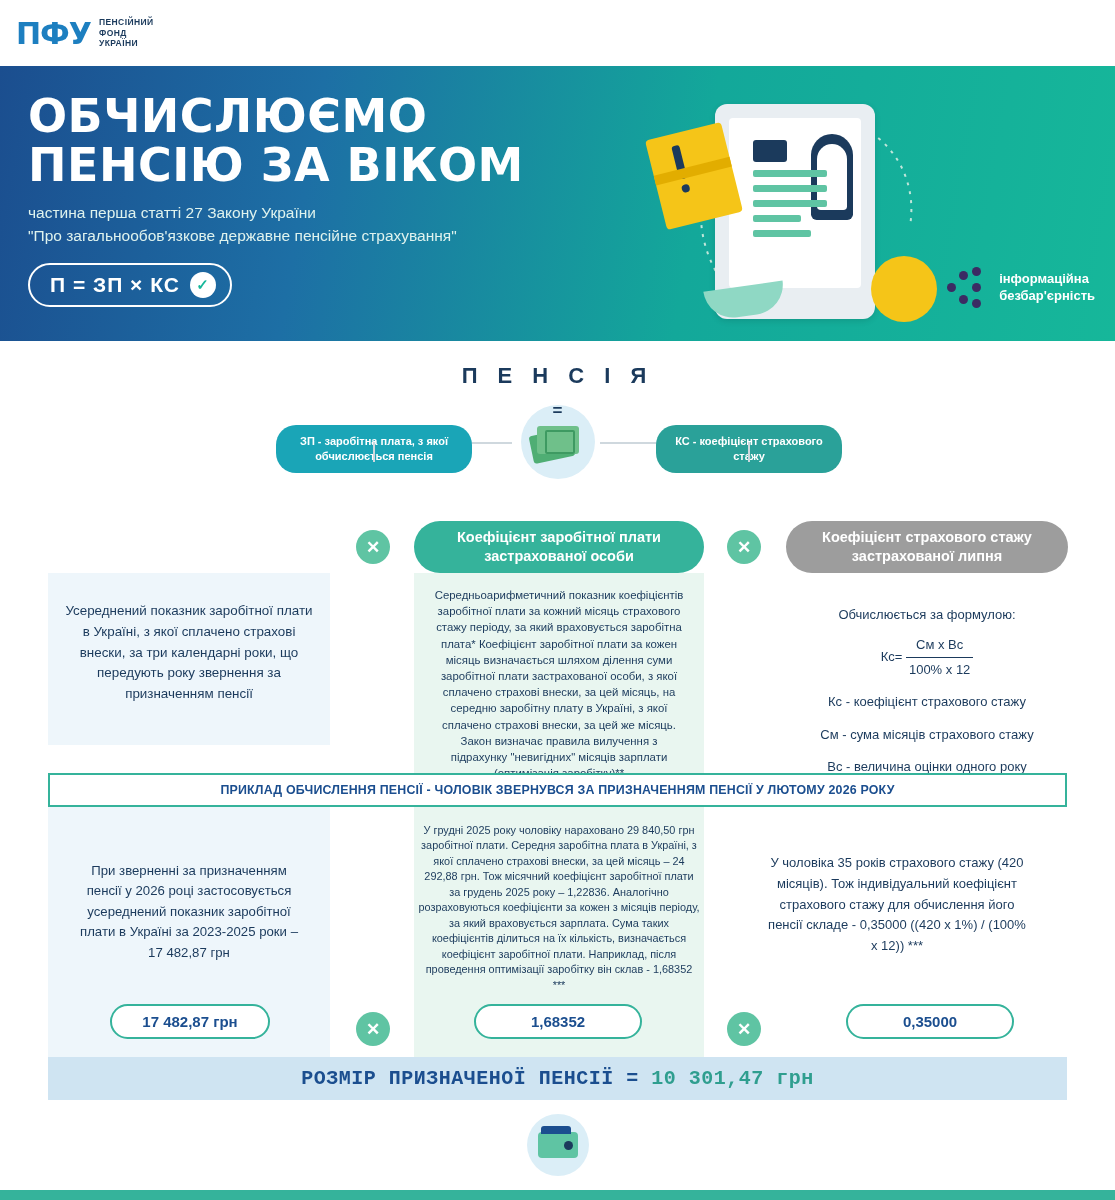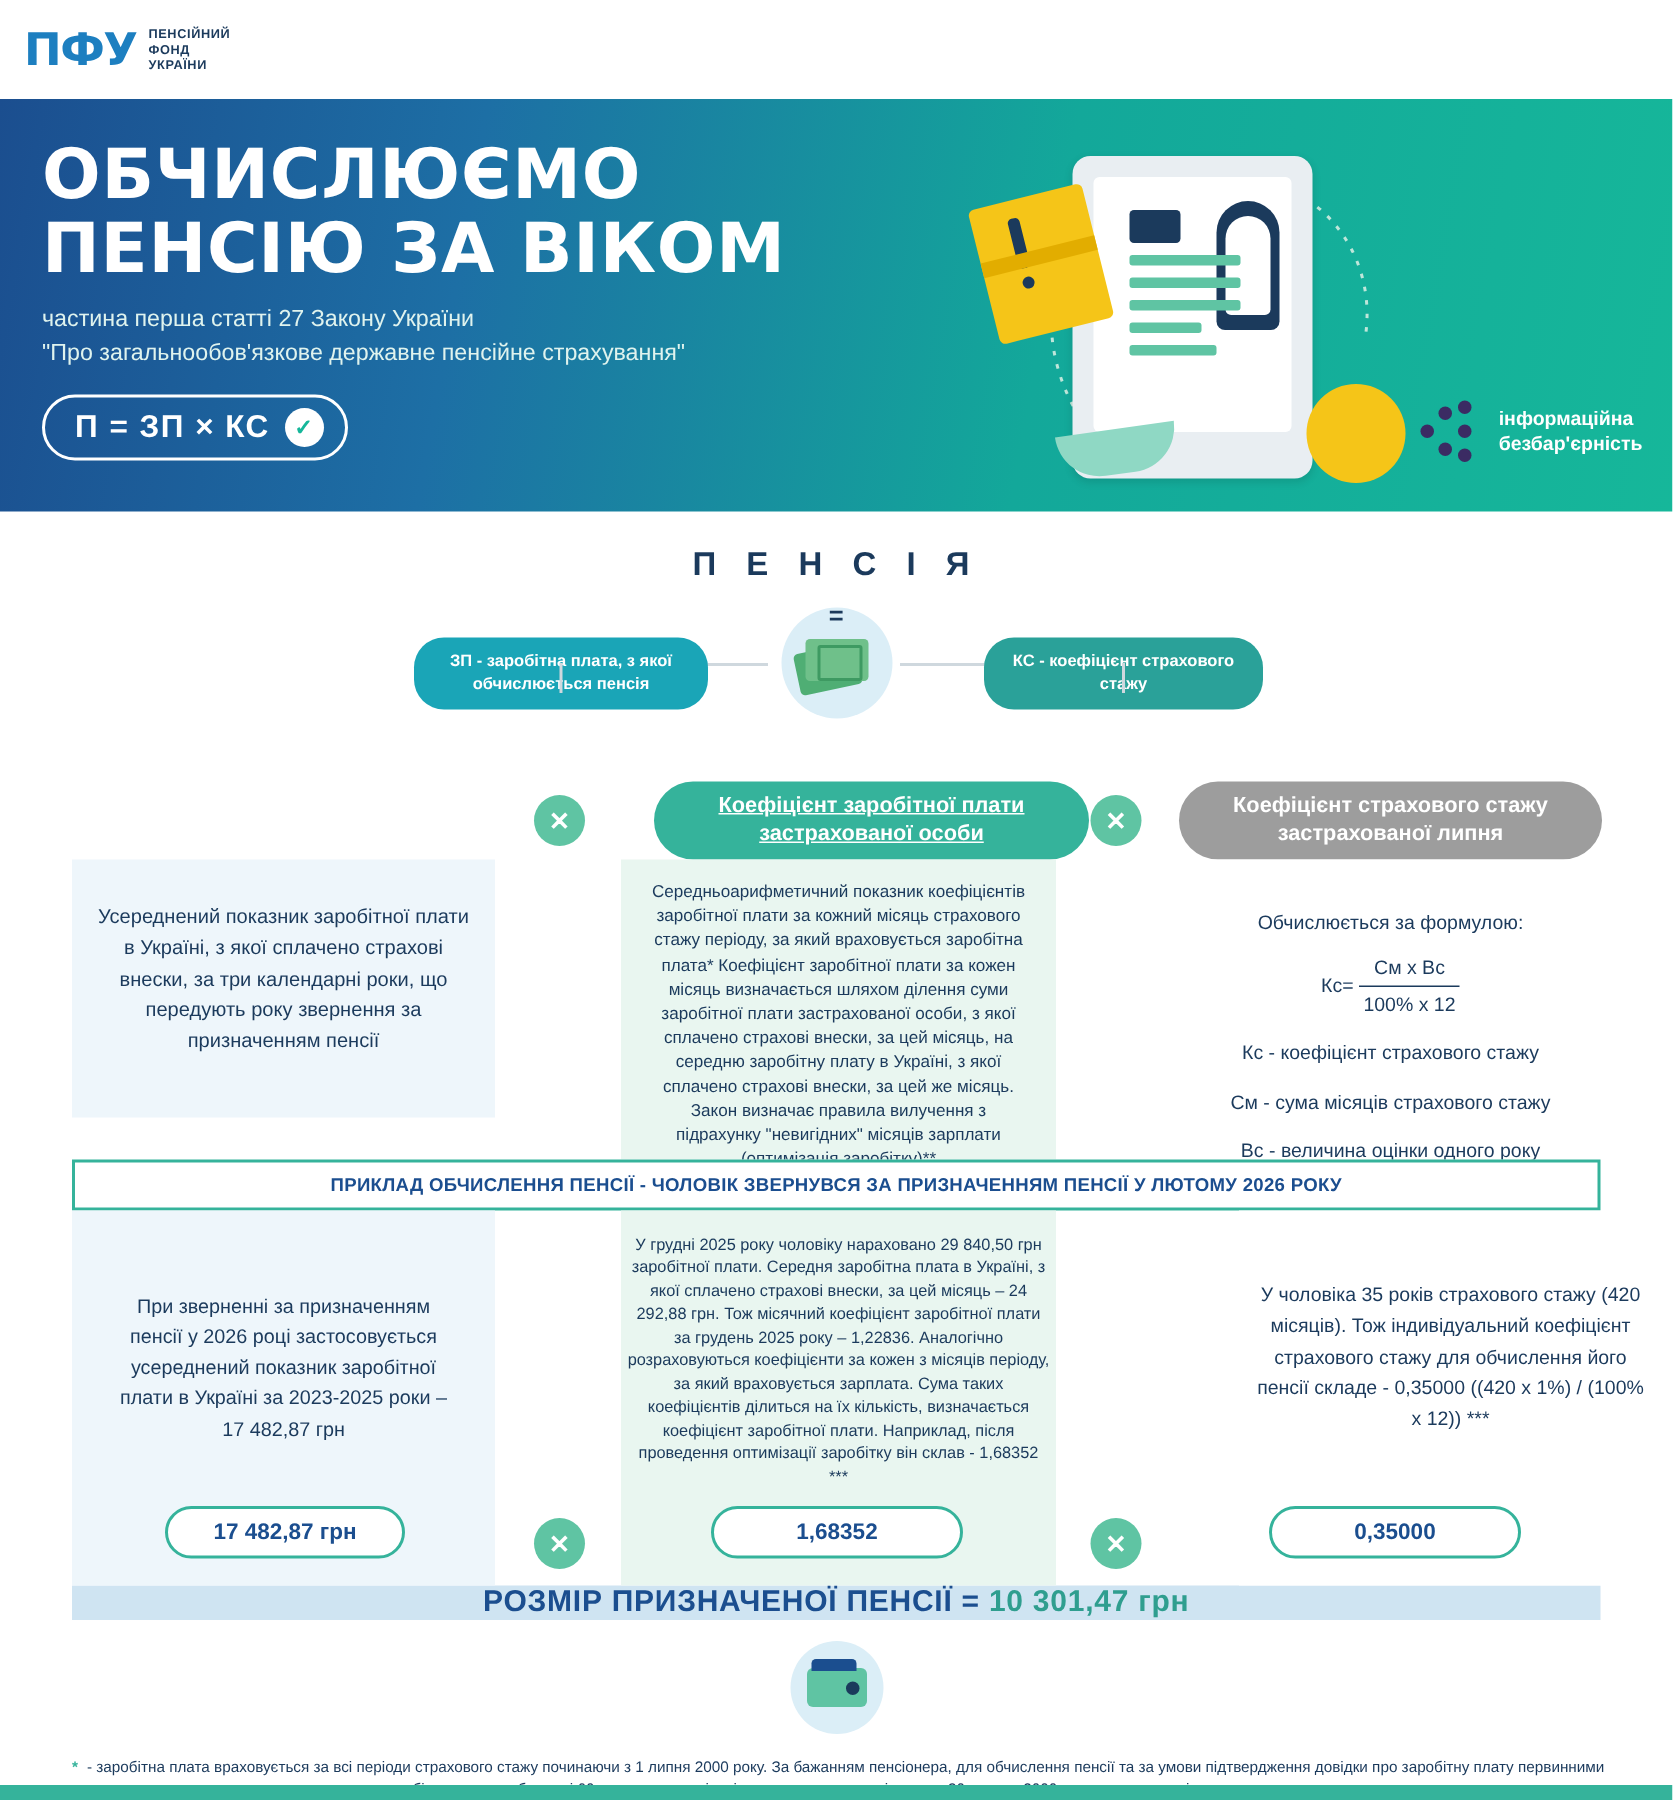--- a/index.html
+++ b/index.html
@@ -159,21 +159,21 @@
 
   
   .cols { position: relative; margin-top: 6px; }
   .col-head {
     position:absolute; top: 0;
     height: 52px; border-radius: 26px;
     display:flex; align-items:center; justify-content:center; text-align:center;
     color:#fff; font-size: 14.5px; font-weight:bold; line-height:1.3; padding: 0 14px;
   }
   .ch1 { left: 48px; width: 282px; background:#1b4e8f; }
-  .ch2 { left: 436px; width: 290px; background:#35b39b;text-decoration:underline; }
+  .ch2 { left: 414px; width: 290px; background:#35b39b; }
   .ch3 { left: 786px; width: 282px; background:#9d9d9d; }
 
   .x-badge {
     position:absolute; width: 34px; height: 34px; border-radius:50%;
     background:#5fc4a3; color:#fff; display:flex; align-items:center; justify-content:center;
     font-size: 17px; font-weight:bold;
   }
   .xb1 { left: 356px; top: 9px; }
   .xb2 { left: 727px; top: 9px; }
 
@@ -202,45 +202,46 @@
     font-weight:bold;
     font-size: 12.4px;
     letter-spacing: .2px;
   }
 
   
   .ex { position:relative; height: 250px; }
   .ex-col { position:absolute; top:0; height: 250px; }
   .ec1 { left: 48px; width: 282px; background:#eef6fb; padding: 54px 24px; font-size:13.2px; line-height:1.55; text-align:center; }
   .ec2 { left: 414px; width: 290px; background:#e9f6f0; padding: 16px 4px; font-size:10.9px; line-height:1.42; text-align:center; }
-  .ec3 { left: 826px; width: 282px; background:#ffffff; padding: 46px 10px; font-size:13px; line-height:1.6; text-align:center; }
+  .ec3 { left: 756px; width: 282px; background:#ffffff; padding: 46px 10px; font-size:13px; line-height:1.6; text-align:center; }
 
   .pill-val {
     position:absolute; bottom: 18px;
     border: 2px solid #35b39b; border-radius: 20px;
     background:#ffffff; color:#1b4e8f; font-weight:bold; font-size:15px;
     text-align:center; padding: 7px 0;
   }
   .pv1 { left: 110px; width: 160px; }
   .pv2 { left: 474px; width: 168px; }
   .pv3 { left: 846px; width: 168px; }
 
   .xb3 { left: 356px; top: 205px; }
   .xb4 { left: 727px; top: 205px; }
 
   
   .result {
     margin: 0 48px;
     background:#cfe4f2;
     text-align:center;
-    padding: 0 0;
+    padding: 10px 0;
     font-size: 20px;
     font-weight: bold;
     color:#1b4e8f;
     letter-spacing: .5px;
+    font-family: Liberation Mono, monospace;
   }
   .result .amount { color:#2f9e8f; }
 
   .wallet-wrap { text-align:center; margin-top: 14px; }
   .wallet-circle {
     display:inline-flex; align-items:center; justify-content:center;
     width: 62px; height: 62px; border-radius:50%; background:#dbeef7;
   }
   .wallet {
     width: 40px; height: 26px; background:#5fc4a3; border-radius:4px; position:relative;

